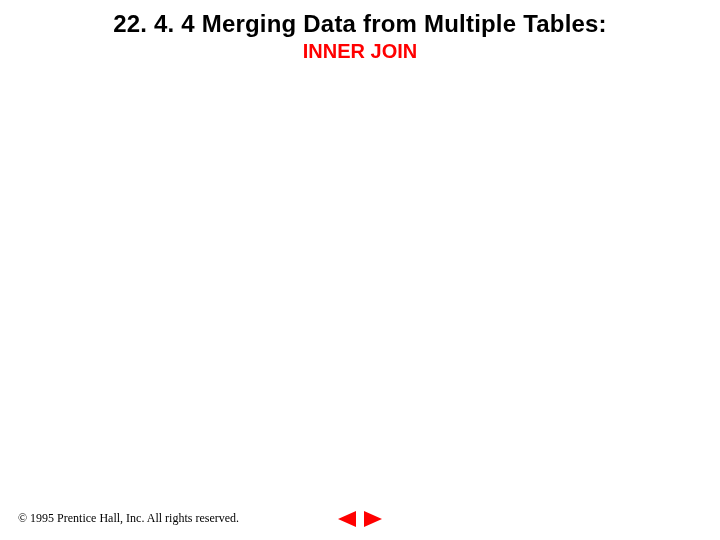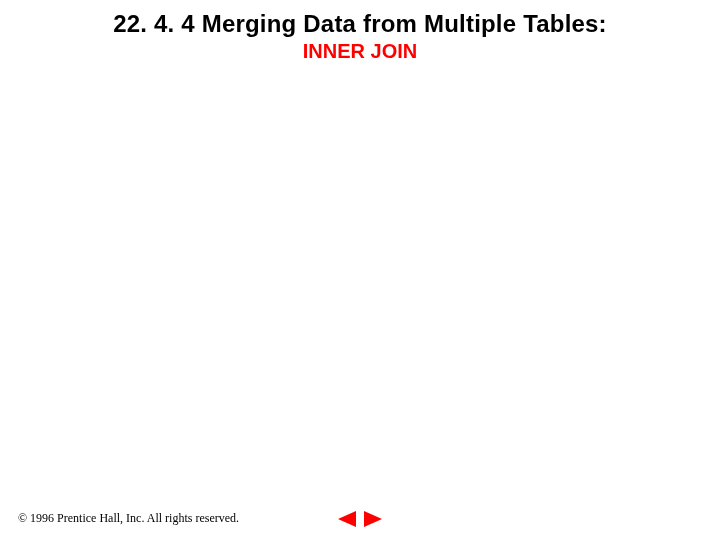--- a/index.html
+++ b/index.html
@@ -70,21 +70,21 @@
 <body>
 
 <div class="slide">
 
   <div class="title-block">
     <div class="title-line1">22. 4. 4 Merging Data from Multiple Tables:</div>
     <div class="title-line2">INNER JOIN</div>
   </div>
 
   <div class="footer">
-    <span class="copyright">© 1996 Prentice Hall, Inc.  All rights reserved.</span>
+    <span class="copyright">© 1995 Prentice Hall, Inc.  All rights reserved.</span>
 
     <div class="nav">
       <span class="nav-btn">
         <svg width="18" height="16" viewBox="0 0 18 16">
           <polygon points="18,0 18,16 0,8" fill="#ff0000"></polygon>
         </svg>
       </span>
       <span class="nav-btn">
         <svg width="18" height="16" viewBox="0 0 18 16">
           <polygon points="0,0 0,16 18,8" fill="#ff0000"></polygon>

